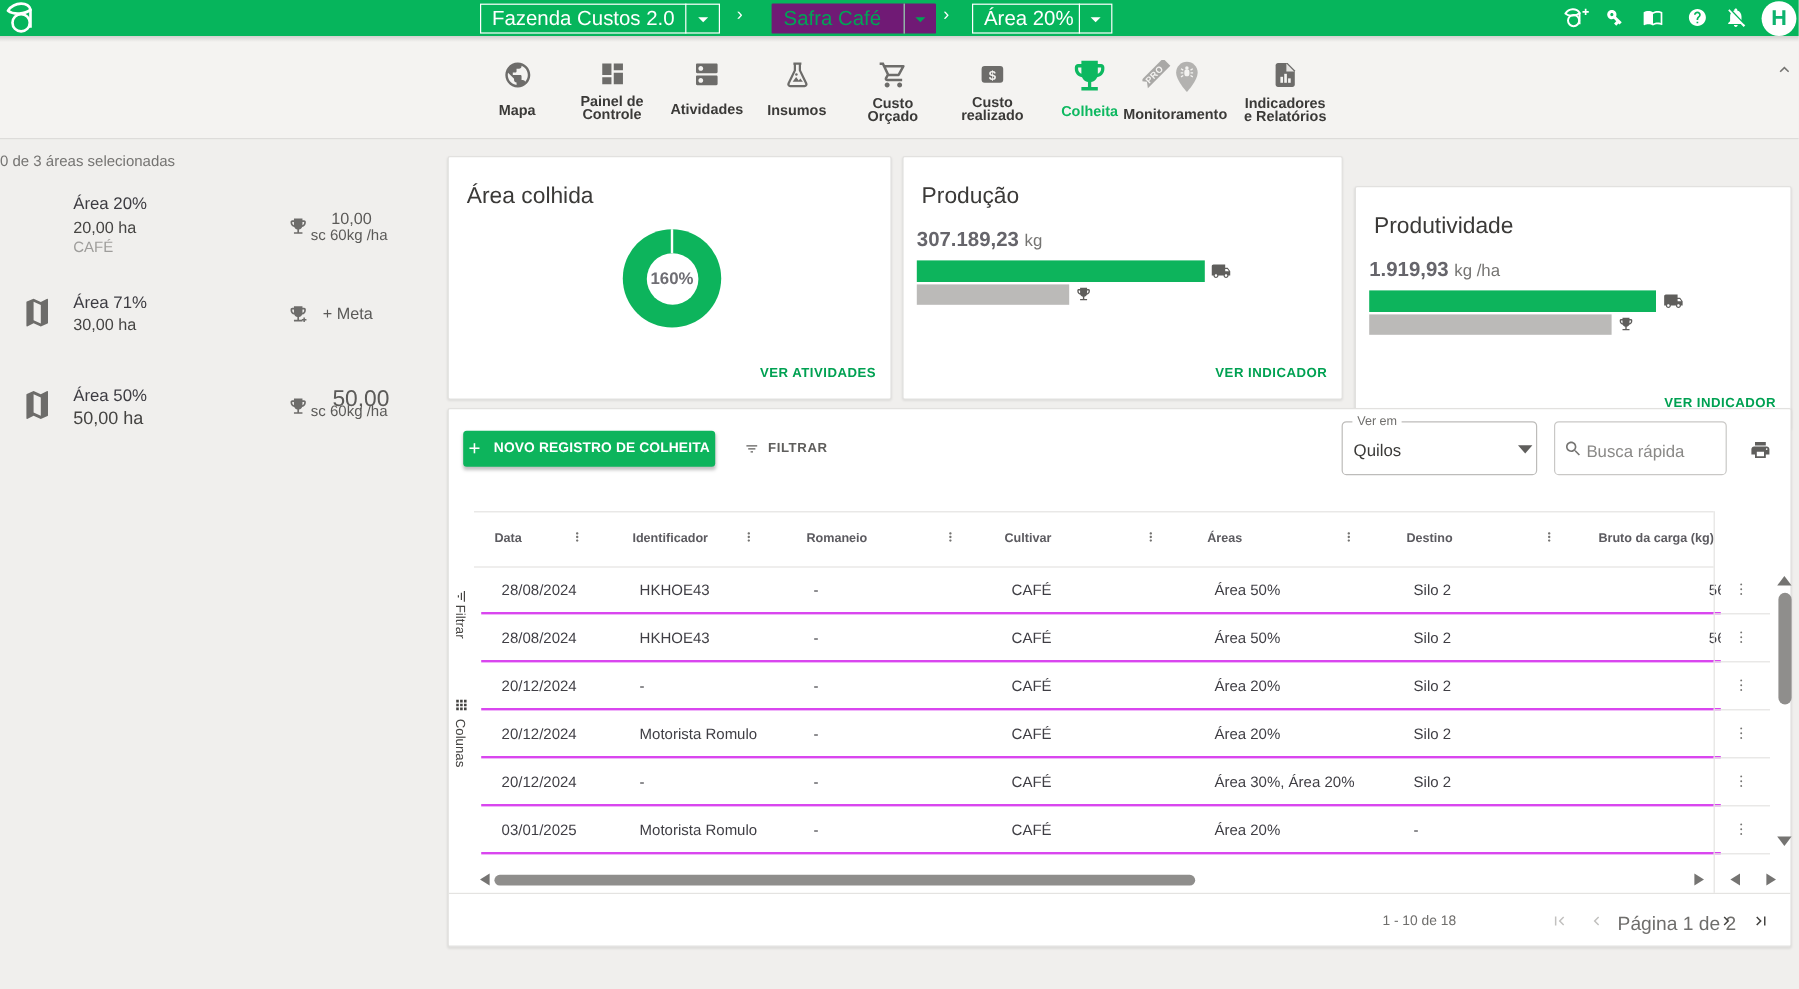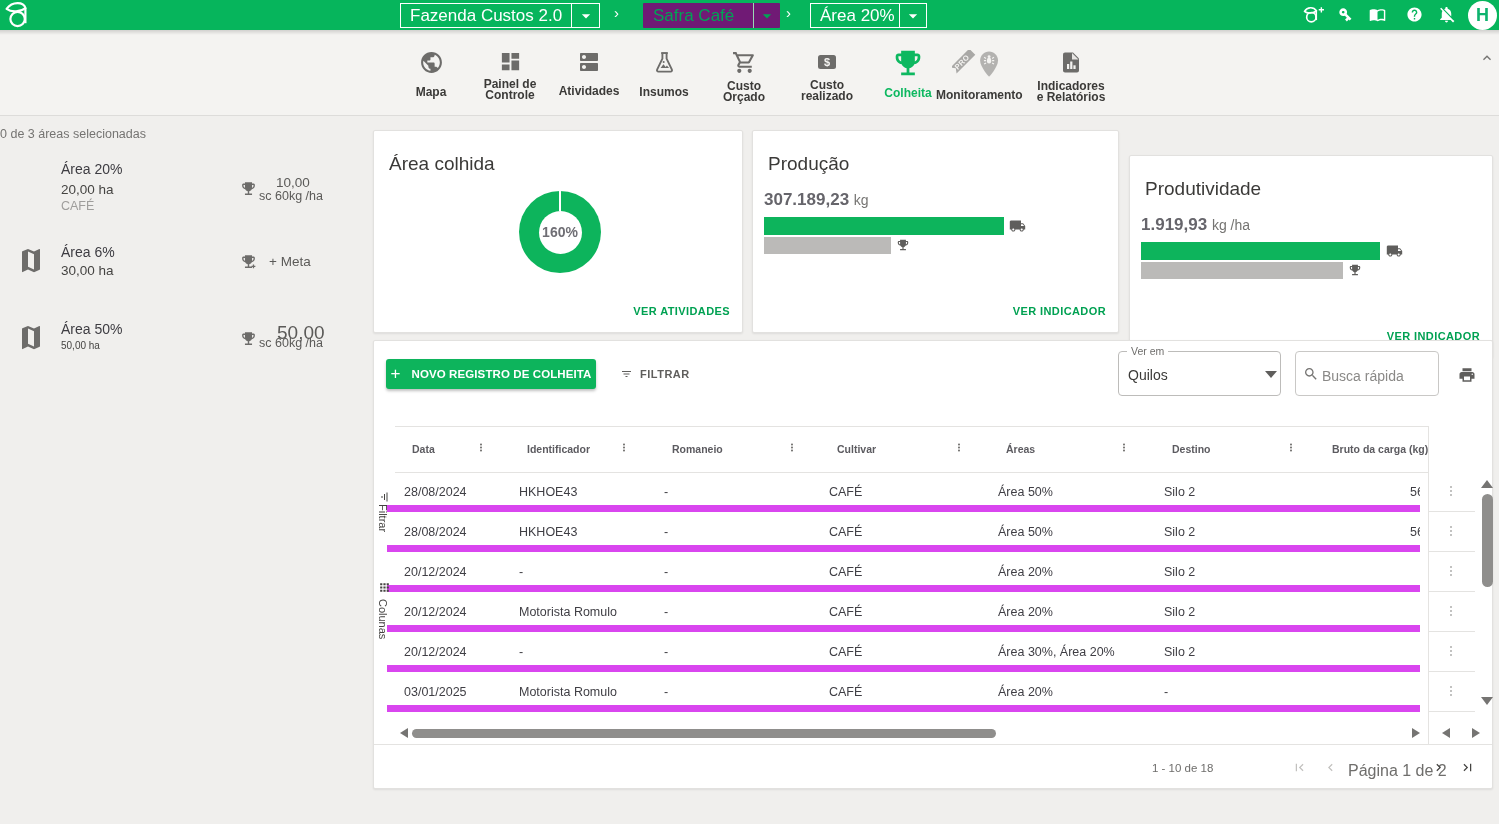--- a/index.html
+++ b/index.html
@@ -198,33 +198,33 @@
 <div class="abs" style="left:61px;top:199px;font-size:12.5px;color:#9e9d9b;">CAFÉ</div>
 <svg class="abs" style="left:240px;top:180px;" width="17" height="17" viewBox="0 0 24 24">
     <path fill="#6d6c6a" d="M19 5h-2V3H7v2H5c-1.1 0-2 .9-2 2v1c0 2.55 1.92 4.63 4.39 4.94.63 1.5 1.98 2.63 3.61 2.96V19H7v2h10v-2h-4v-3.1c1.63-.33 2.98-1.46 3.61-2.96C19.08 12.63 21 10.55 21 8V7c0-1.1-.9-2-2-2zM5 8V7h2v3.82C5.84 10.4 5 9.3 5 8zm14 0c0 1.3-.84 2.4-2 2.82V7h2v1z"></path>
   </svg>
 <div class="abs" style="left:276px;top:175px;font-size:13.5px;color:#5b5a58;">10,00</div>
 <div class="abs" style="left:259px;top:189px;font-size:12.5px;color:#5b5a58;">sc 60kg /ha</div>
 
 <svg class="abs" style="left:19px;top:245px;" width="24" height="31" viewBox="0 0 24 24" preserveAspectRatio="none">
     <path fill="#6d6c6a" d="M20.5 3l-.16.03L15 5.1 9 3 3.36 4.9c-.21.07-.36.25-.36.48V20.5c0 .28.22.5.5.5l.16-.03L9 18.9l6 2.1 5.64-1.9c.21-.07.36-.25.36-.48V3.5c0-.28-.22-.5-.5-.5zM15 19l-6-2.11V5l6 2.11V19z"></path>
   </svg>
-<div class="abs" style="left:61px;top:244px;font-size:14px;color:#3d3c42;">Área 6%</div>
+<div class="abs" style="left:61px;top:244px;font-size:14px;color:#3d3c42;">Área 71%</div>
 <div class="abs" style="left:61px;top:263px;font-size:13.5px;color:#454442;">30,00 ha</div>
 <svg class="abs" style="left:240px;top:253px;" width="17" height="17" viewBox="0 0 24 24">
     <path fill="#6d6c6a" d="M19 5h-2V3H7v2H5c-1.1 0-2 .9-2 2v1c0 2.55 1.92 4.63 4.39 4.94.63 1.5 1.98 2.63 3.61 2.96V19H7v2h10v-2h-4v-3.1c1.63-.33 2.98-1.46 3.61-2.96C19.08 12.63 21 10.55 21 8V7c0-1.1-.9-2-2-2zM5 8V7h2v3.82C5.84 10.4 5 9.3 5 8zm14 0c0 1.3-.84 2.4-2 2.82V7h2v1z"></path>
     <path fill="#6d6c6a" d="M19 17h2v2h2v2h-2v2h-2v-2h-2v-2h2z" transform="translate(1,1) scale(0.9)"></path>
   </svg>
 <div class="abs" style="left:269px;top:254px;font-size:13.5px;color:#5b5a58;">+ Meta</div>
 
 <svg class="abs" style="left:19px;top:322px;" width="24" height="31" viewBox="0 0 24 24" preserveAspectRatio="none">
     <path fill="#6d6c6a" d="M20.5 3l-.16.03L15 5.1 9 3 3.36 4.9c-.21.07-.36.25-.36.48V20.5c0 .28.22.5.5.5l.16-.03L9 18.9l6 2.1 5.64-1.9c.21-.07.36-.25.36-.48V3.5c0-.28-.22-.5-.5-.5zM15 19l-6-2.11V5l6 2.11V19z"></path>
   </svg>
 <div class="abs" style="left:61px;top:321px;font-size:14px;color:#3d3c42;">Área 50%</div>
-<div class="abs" style="left:61px;top:340px;font-size:10px;color:#454442;">50,00 ha</div>
+<div class="abs" style="left:61px;top:340px;font-size:15px;color:#454442;">50,00 ha</div>
 <svg class="abs" style="left:240px;top:330px;" width="17" height="17" viewBox="0 0 24 24">
     <path fill="#6d6c6a" d="M19 5h-2V3H7v2H5c-1.1 0-2 .9-2 2v1c0 2.55 1.92 4.63 4.39 4.94.63 1.5 1.98 2.63 3.61 2.96V19H7v2h10v-2h-4v-3.1c1.63-.33 2.98-1.46 3.61-2.96C19.08 12.63 21 10.55 21 8V7c0-1.1-.9-2-2-2zM5 8V7h2v3.82C5.84 10.4 5 9.3 5 8zm14 0c0 1.3-.84 2.4-2 2.82V7h2v1z"></path>
   </svg>
 <div class="abs" style="left:277px;top:322px;font-size:19px;color:#5b5a58;">50,00</div>
 <div class="abs" style="left:259px;top:336px;font-size:12.5px;color:#5b5a58;">sc 60kg /ha</div>
 
 <style>
  .card { position:absolute; background:#fff; border:1px solid #e2e1df; border-radius:2px; box-shadow:0 1px 2px rgba(0,0,0,.08); }
  .ctitle { position:absolute; left:15px; top:22px; font-size:19px; color:#3b3a38; }
  .vlink { position:absolute; right:12px; bottom:15px; font-size:11px; font-weight:bold; color:#00a152; letter-spacing:.4px; }
@@ -259,21 +259,21 @@
   <div class="abs" style="left:11px;top:106px;width:202px;height:17px;background:#bbbab8;"></div>
   <svg class="abs" style="left:218px;top:107px;" width="14" height="14" viewBox="0 0 24 24">
       <path fill="#5f5e5c" d="M19 5h-2V3H7v2H5c-1.1 0-2 .9-2 2v1c0 2.55 1.92 4.63 4.39 4.94.63 1.5 1.98 2.63 3.61 2.96V19H7v2h10v-2h-4v-3.1c1.63-.33 2.98-1.46 3.61-2.96C19.08 12.63 21 10.55 21 8V7c0-1.1-.9-2-2-2zM5 8V7h2v3.82C5.84 10.4 5 9.3 5 8zm14 0c0 1.3-.84 2.4-2 2.82V7h2v1z"></path>
     </svg>
   <div class="vlink">VER INDICADOR</div>
 </div>
 
 <style>
  .hdr { position:absolute; top:102px; font-size:10.5px; font-weight:bold; color:#5c5b60; }
  .hdots { position:absolute; top:100px; }
- .row { position:absolute; left:13px; width:1033px; height:40px; border-bottom:7px solid #d946ef; overflow:hidden; }
+ .row { position:absolute; left:27px; width:1033px; height:40px; border-bottom:2px solid #d946ef; overflow:hidden; }
  .cell { position:absolute; font-size:12.5px; color:#3f3e44; top:13px; }
  .tri { width:0; height:0; position:absolute; }
 </style>
 <div class="card" style="left:373px;top:340px;width:1120px;height:449px;">
 
   <div class="abs" style="left:12px;top:18px;width:210px;height:30px;background:#0db45c;border-radius:3px;box-shadow:0 2px 3px rgba(0,0,0,.25);display:flex;align-items:center;justify-content:center;white-space:nowrap;color:#fff;font-size:11.5px;font-weight:bold;letter-spacing:.1px;"><span style="font-weight:normal;font-size:17px;margin-right:11px;">+</span>NOVO REGISTRO DE COLHEITA</div>
   <svg class="abs" style="left:246px;top:27px;" width="13" height="12" viewBox="0 0 24 24">
       <path fill="#5f5e5c" d="M10 18h4v-2h-4v2zM3 6v2h18V6H3zm3 7h12v-2H6v2z"></path>
     </svg>
   <div class="abs" style="left:266px;top:27px;font-size:11px;font-weight:bold;color:#5f5e5c;letter-spacing:.5px;">FILTRAR</div>

